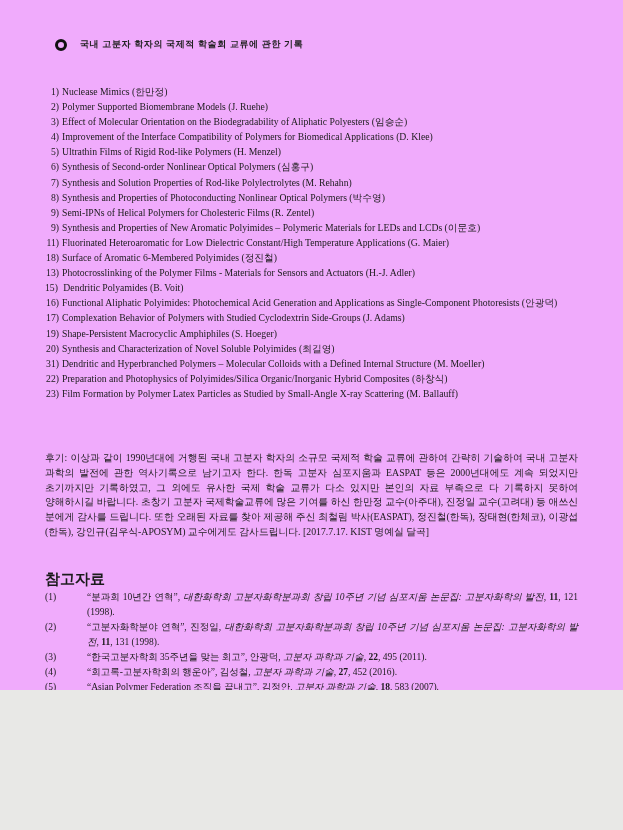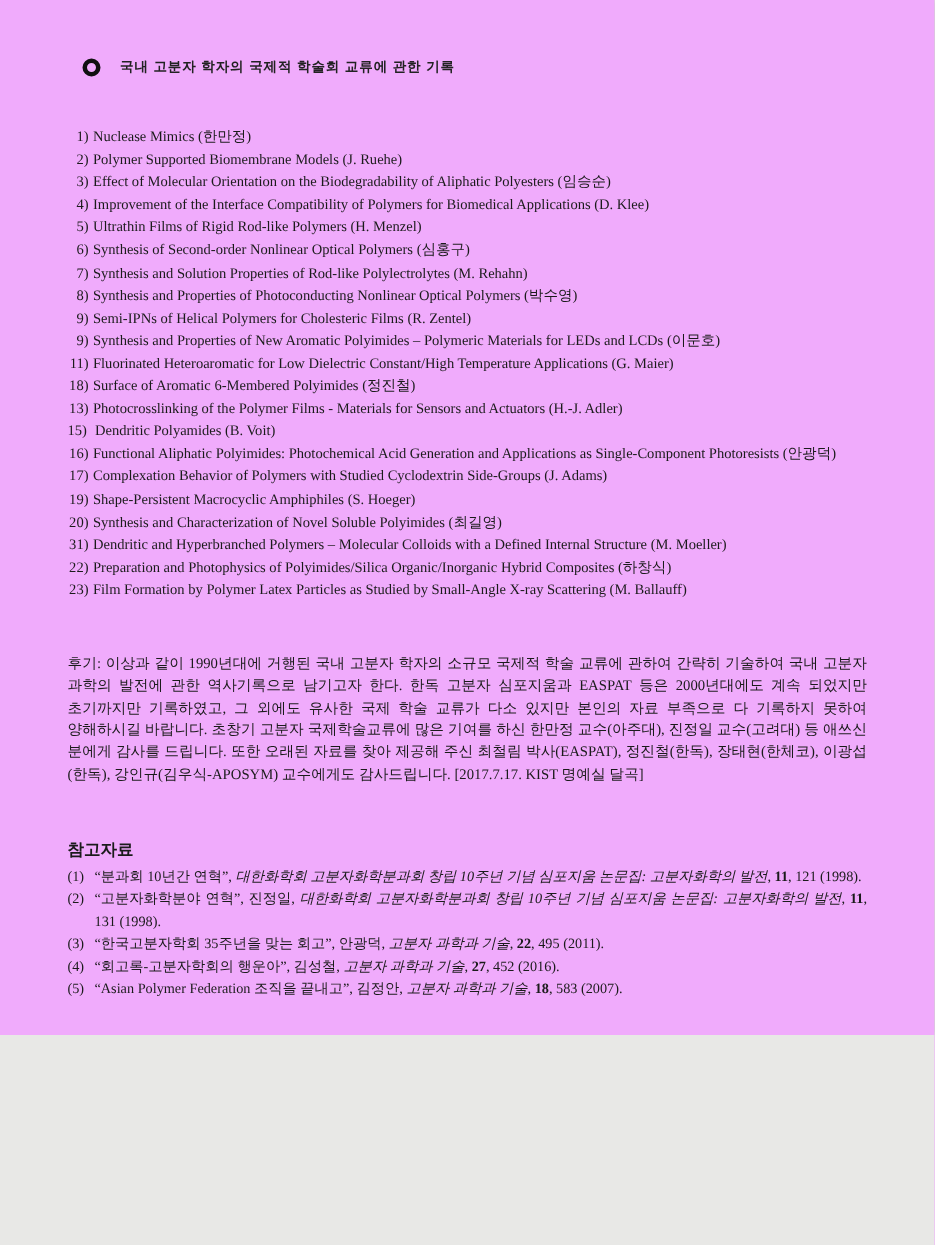--- a/index.html
+++ b/index.html
@@ -57,46 +57,46 @@
   }
   .list-text { flex: 1; }
   
   .doc-list div.list-item:nth-of-type(14) { display: block; }
   .doc-list div.list-item:nth-of-type(14) .list-marker { display: inline; width: auto; margin-right: 3px; }
   .doc-list div.list-item:nth-of-type(14) .list-text { display: inline; }
 
   
   .postscript {
     position: absolute;
-    top: 436px;
+    top: 451px;
     left: 45px;
     right: 45px;
     font-size: 9.8px;
     line-height: 14.8px;
     text-align: justify;
     word-break: keep-all;
   }
 
   
   .refs {
     position: absolute;
     top: 560px;
     left: 45px;
     right: 45px;
     font-size: 9.5px;
     line-height: 15px;
   }
   .refs-heading {
     font-weight: bold;
-    font-size: 11px;
-    margin: 0 0 3px 0;
+    font-size: 15px;
+    margin: 12px 0 3px 0;
   }
   .ref-item { display: flex; }
   .ref-marker { flex: none; width: 15px; margin-right: 3px; white-space: nowrap; }
-  .ref-text { flex: 1; text-align: justify; }
+  .ref-text { flex: 1; text-align: justify; margin-left: 24px; }
   .s-italic { font-style: italic; }
   .s-bold { font-weight: bold; }
 
   
   .footer {
     position: absolute;
     left: 25px;
     top: 760px;
     display: flex;
     align-items: center;

